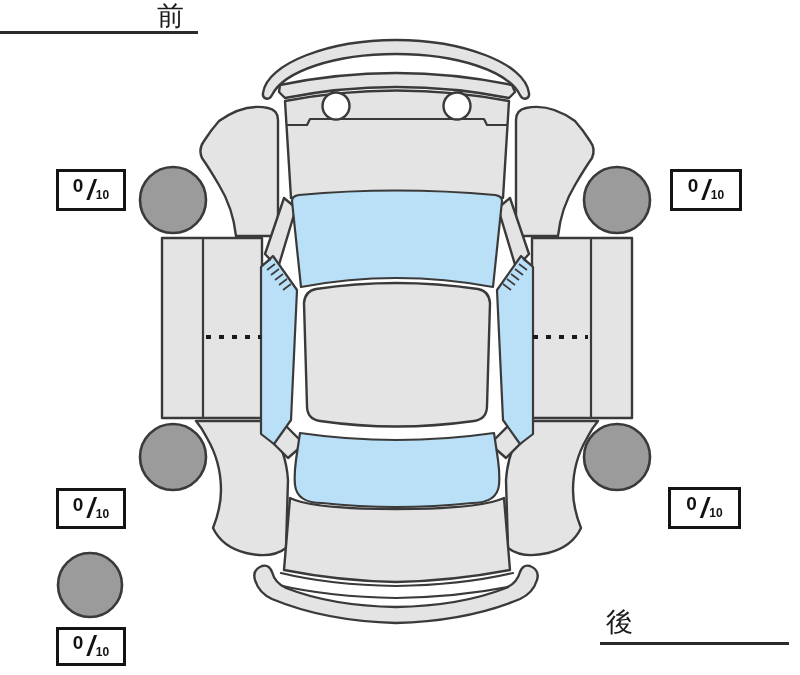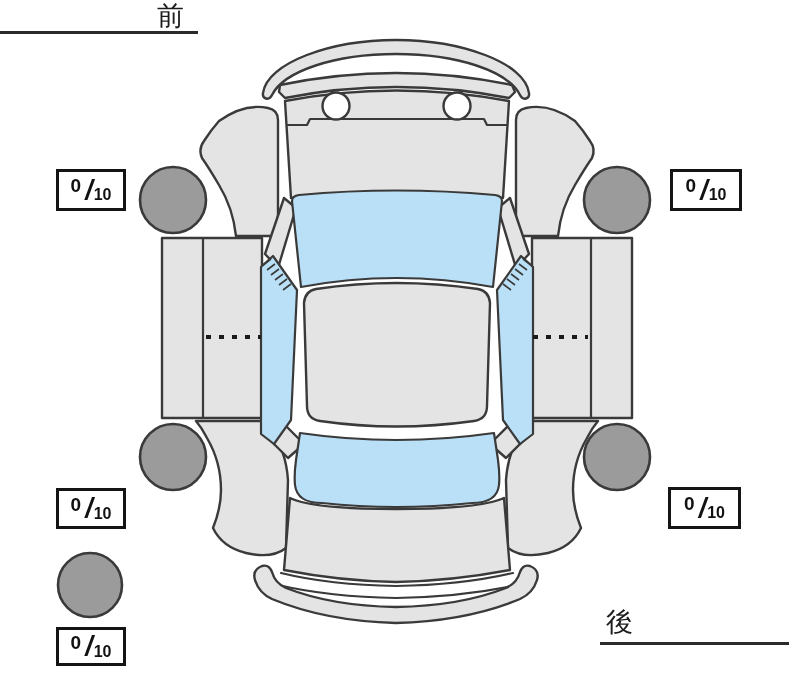--- a/index.html
+++ b/index.html
@@ -29,21 +29,21 @@
     position:absolute;font-size:27px;font-weight:500;color:#1c1c1c;line-height:1;
   }
   .rule{position:absolute;height:3px;background:#2b2b2b;}
   .tread-box{
     position:absolute;box-sizing:border-box;background:#ffffff;
     border:3px solid var(--box_border);
     display:flex;align-items:center;justify-content:center;
   }
   .tv{font-size:19px;font-weight:700;transform:translateY(-4px);margin-right:3px;}
   .ts{font-size:27px;font-weight:700;font-style:italic;line-height:1;margin:0 1px;}
-  .td{font-size:16px;font-weight:700;transform:translateY(5px);}
+  .td{font-size:12px;font-weight:700;transform:translateY(5px);}
 </style>
 </head>
 <body>
 
 <div class="stage">
 
   <svg width="800" height="675" viewBox="0 0 800 675">
 
     <rect x="162" y="238" width="100" height="180" class="body-fill"></rect>
     <path d="M 203,238 L 203,418" class="line-only"></path>

